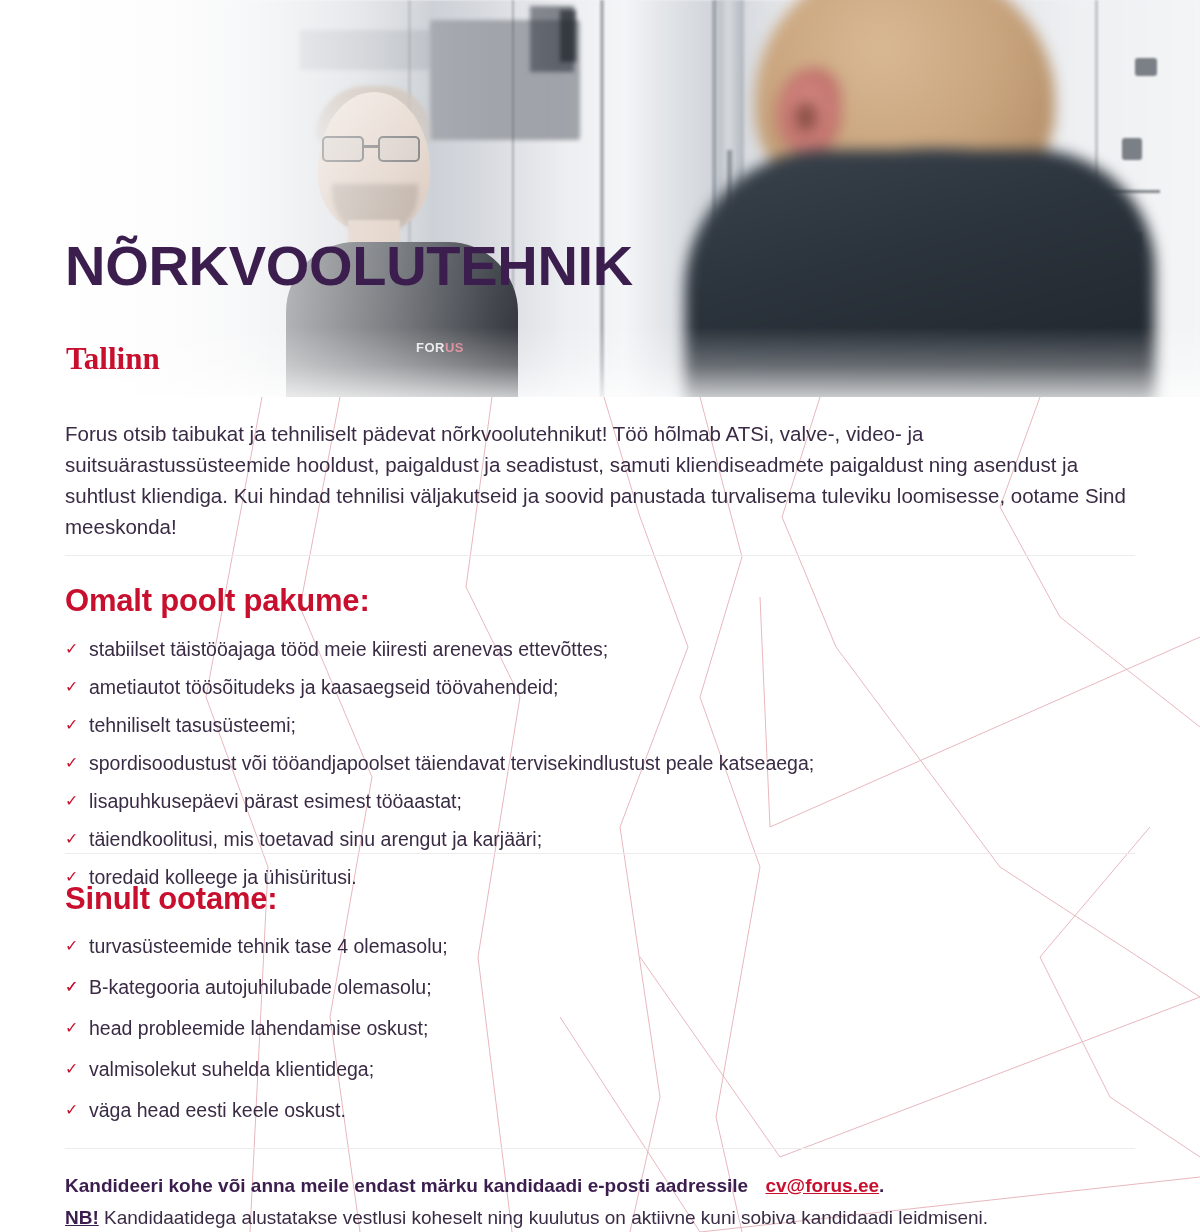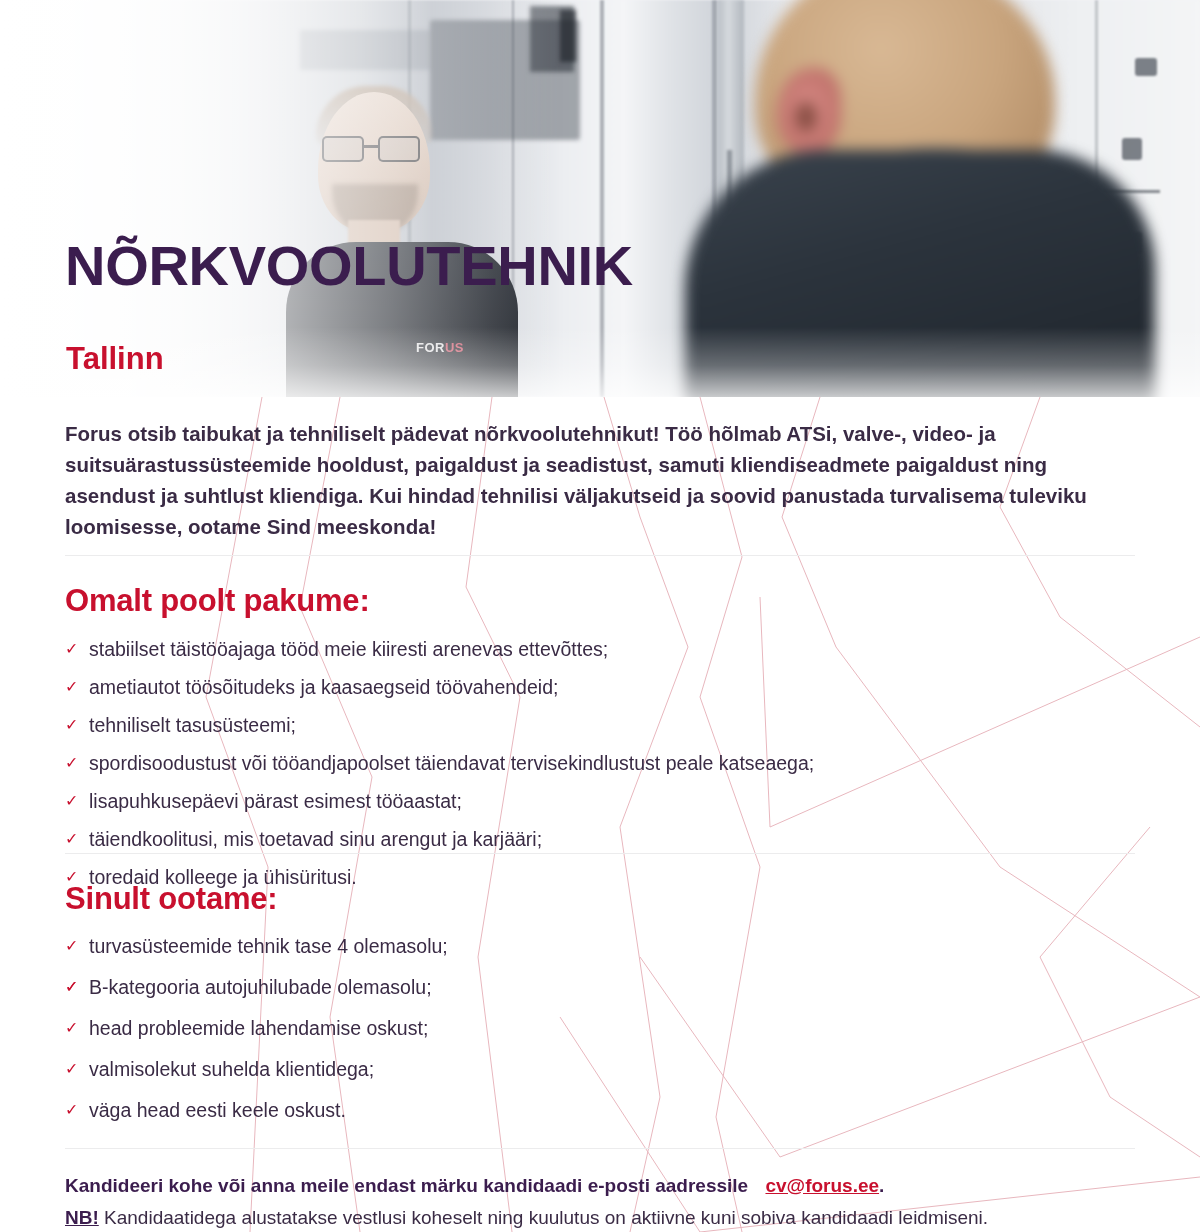--- a/index.html
+++ b/index.html
@@ -264,20 +264,21 @@
     z-index: 6;
   }
   .hero-location {
     position: absolute;
     left: 66px;
     top: 341px;
     font-size: 31px;
     font-weight: 700;
     color: #c8102e;
     z-index: 6;
+    font-family: Liberation Serif, serif;
   }
 
   
   .bg-lines {
     position: absolute;
     left: 0;
     top: 397px;
     width: 1200px;
     height: 835px;
     pointer-events: none;
@@ -294,21 +295,20 @@
   }
 
   .intro {
     position: absolute;
     left: 65px;
     top: 21px;
     width: 1075px;
     font-size: 20.5px;
     line-height: 31px;
     color: #3a2b45;
-    font-weight: bold;
   }
 
   .divider {
     position: absolute;
     left: 65px;
     width: 1070px;
     height: 1px;
     background: #ececed;
   }
   .divider.d1 { top: 158px; }

